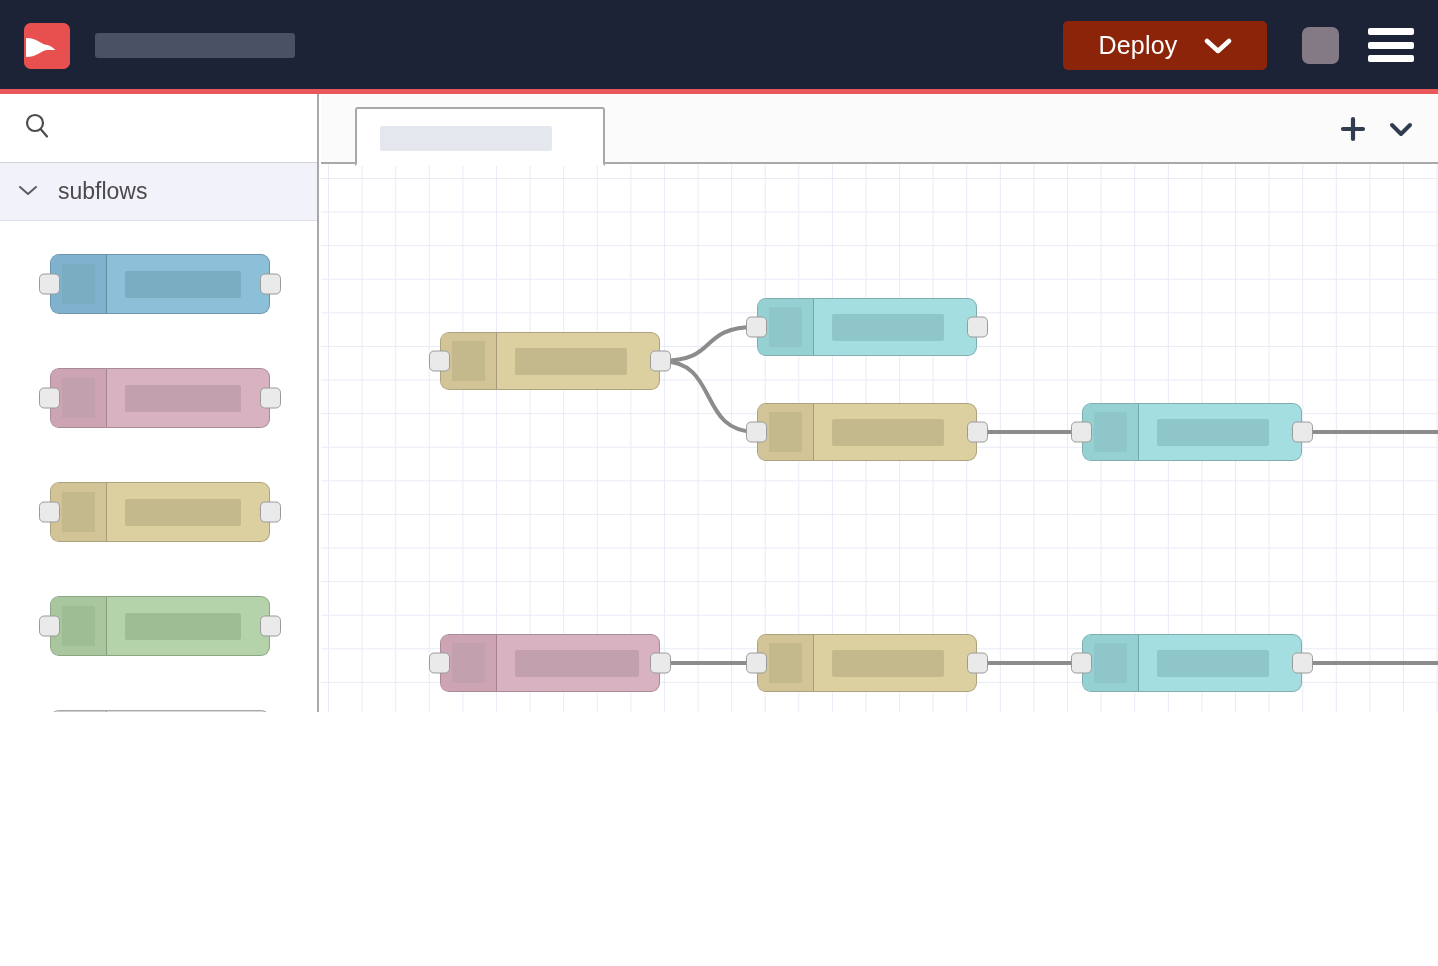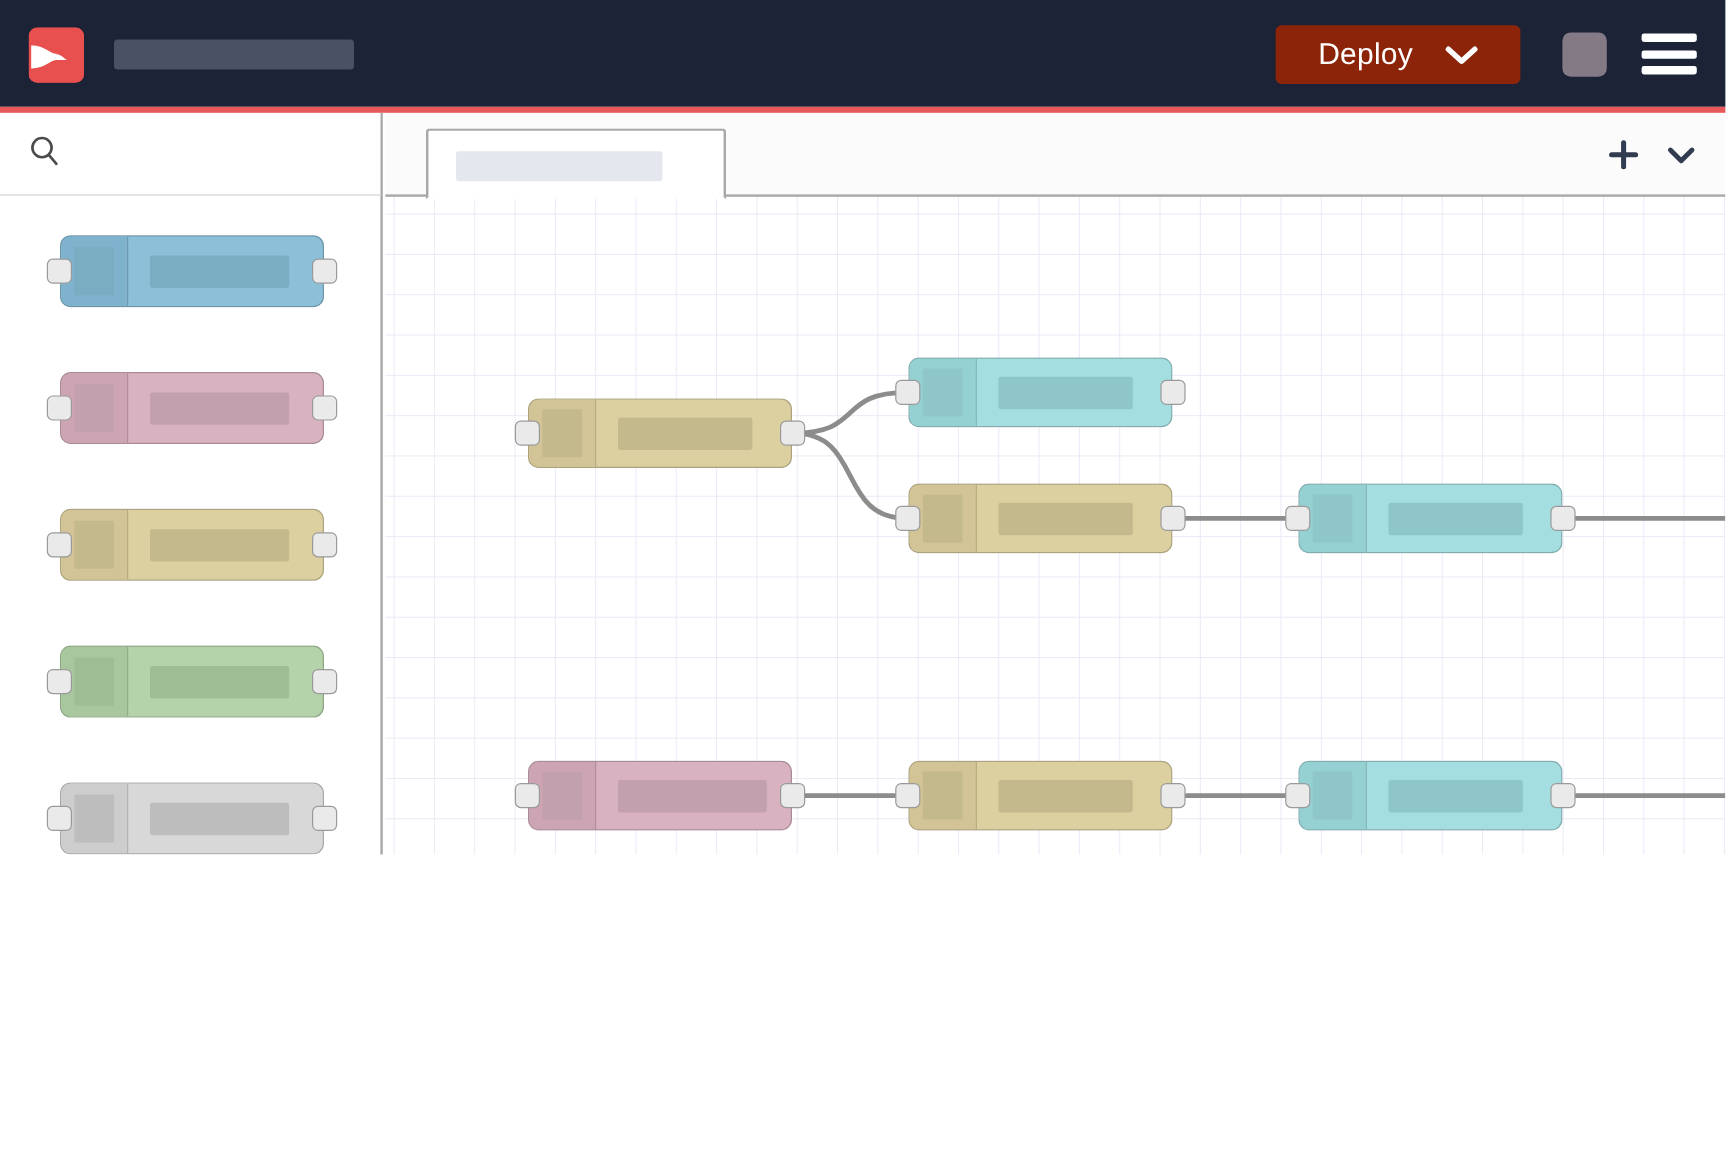--- a/index.html
+++ b/index.html
@@ -322,20 +322,28 @@
 
     <div class="palette-search">
       <span>
         <svg width="30" height="30" viewBox="0 0 30 30">
           <circle cx="13" cy="12" r="8" fill="none" stroke="#4b4b4b" stroke-width="2.2"></circle>
           <line x1="19" y1="18.5" x2="25" y2="25.5" stroke="#4b4b4b" stroke-width="2.2" stroke-linecap="round"></line>
         </svg>
       </span>
     </div>
 
+    <div class="palette-category">
+      <span>
+        <svg width="22" height="14" viewBox="0 0 22 14">
+          <path d="M3 4 L11 11 L19 4" fill="none" stroke="#5c5c5c" stroke-width="2" stroke-linecap="round" stroke-linejoin="round"></path>
+        </svg>
+      </span>
+      <span class="palette-category-label">subflows</span>
+    </div>
 
     <div class="palette-list" id="palette-list">
         <div class="palette-row">
           <div class="node" style="width: 220px; height: 60px; background: rgb(140, 192, 217); left: 50px; top: 8px;">
             <div class="node-icon-cell" style="background: rgb(127, 178, 204);">
               <div class="node-icon-redacted" style="background: rgb(122, 173, 194);"></div>
             </div>
             <div class="node-body-cell">
               <div class="node-label-redacted" style="background: rgb(122, 173, 194); width: 116px;"></div>
             </div>

